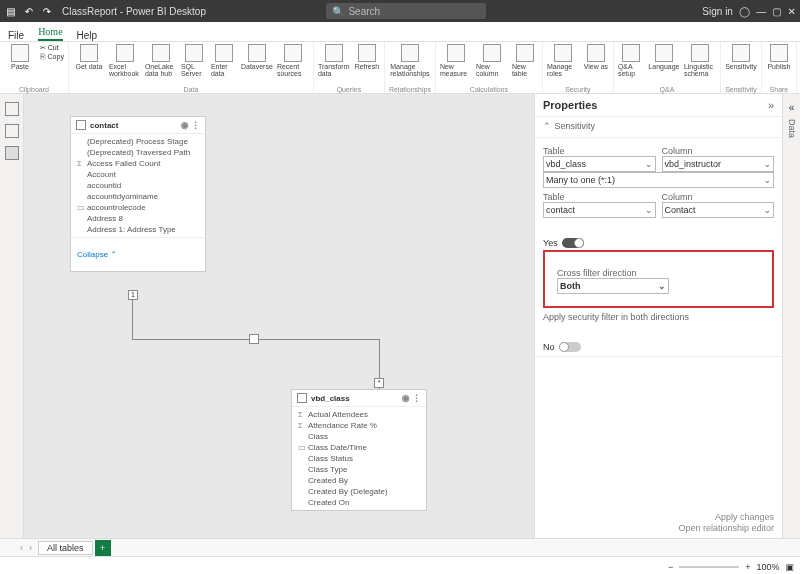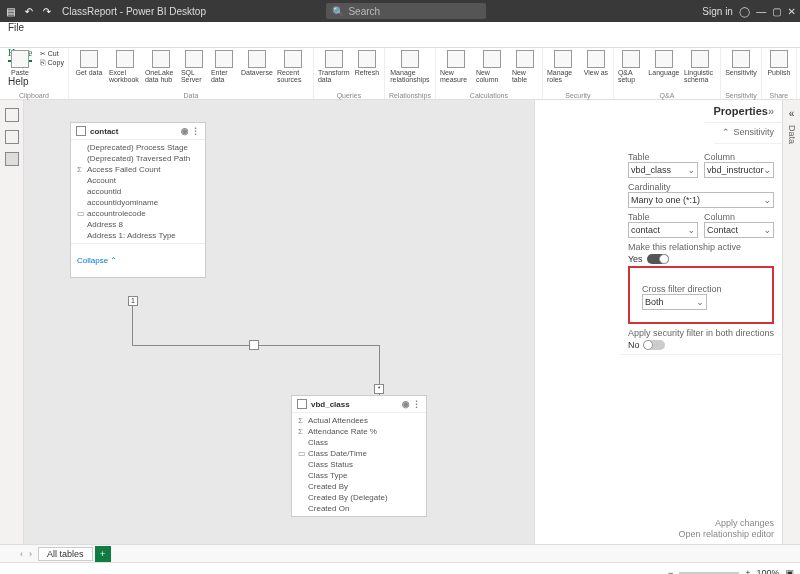--- a/index.html
+++ b/index.html
@@ -5,21 +5,21 @@
   * { box-sizing: border-box; font-family: "Segoe UI", Arial, sans-serif; }
   body { margin: 0; width: 800px; height: 574px; background: #f3f2f1; overflow: hidden; font-size: 10px; color: #323130; }
   .titlebar { height: 22px; background: #393939; color: #fff; display: flex; align-items: center; padding: 0 4px; }
   .titlebar .sys { display: flex; gap: 4px; align-items: center; }
   .titlebar .sys span { width: 14px; text-align: center; font-size: 10px; }
   .titlebar .title { margin-left: 8px; font-size: 10px; color: #ddd; }
   .titlebar .search { margin: 0 auto 0 120px; display:flex; align-items:center; background:#555; border-radius:2px; padding:1px 6px; width:160px; height:16px; }
   .titlebar .search span.txt { color:#bbb; font-size:10px; margin-left:4px;}
   .titlebar .right { margin-left:auto; display:flex; align-items:flex-end; gap:6px; }
   .titlebar .right span { font-size:10px; color:#ddd; }
-  .menubar { height: 26px; background:#fff; border-bottom:1px solid #e1dfdd; display:flex; align-items:flex-start; gap:14px; padding:0 8px; font-size:10px;flex-direction:column; }
+  .menubar { height: 20px; background:#fff; border-bottom:1px solid #e1dfdd; display:flex; align-items:flex-end; gap:14px; padding:0 8px; font-size:10px; }
   .menubar .active { color:#107c41; border-bottom:2px solid #107c41; padding-bottom:2px;font-family:Liberation Serif, serif; }
   .ribbon { height: 52px; background:#fff; border-bottom:1px solid #e1dfdd; display:flex; align-items:stretch; }
   .rgrp { display:flex; flex-direction:column; align-items:center; border-right:1px solid #eee; padding:2px 4px 0 4px; }
   .rgrp .btns { display:flex; gap:4px; align-items:flex-start; }
   .rbtn { width:32px; display:flex; flex-direction:column; align-items:center; font-size:7px; line-height:1; color:#444; }
   .rbtn .ic { width:18px; height:18px; border:1px solid #999; margin-bottom:1px; background:#f8f8f8; }
   .rgrp .lbl { font-size:7px; color:#888; margin-top:auto; }
   .rbtn.narrow { width:26px;}
   .body { display:flex; height: 444px; }
   .leftrail { width:24px; background:#f3f2f1; border-right:1px solid #ddd; display:flex; flex-direction:column; align-items:center; gap:8px; padding-top:8px;}
@@ -31,32 +31,32 @@
   .card .chead .eye { margin-left:auto; font-size:9px; color:#888;}
   .card .fields { padding:2px 0; max-height:140px; overflow:hidden; }
   .card .field { padding:1px 6px 1px 16px; color:#555; white-space:nowrap; overflow:hidden; text-overflow:ellipsis; }
   .card .sigma::before { content:"Σ"; position:absolute; margin-left:-10px; color:#888; font-size:8px;}
   .card .dateic::before { content:"▭"; position:absolute; margin-left:-10px; color:#888; font-size:8px;}
   .card .collapse { padding:12px 6px; color:#0078d4; border-top:1px solid #eee;}
   .line { position:absolute; background:#888; }
   .node { position:absolute; width:10px; height:10px; border:1px solid #888; background:#fff; }
   .rightrail { width:18px; background:#f3f2f1; border-left:1px solid #ddd; display:flex; flex-direction:column; align-items:center; padding-top:8px;}
   .rightrail .vtxt { writing-mode:vertical-rl; font-size:9px; color:#666; margin-top:6px;}
-  .props { width:248px; background:#fff; border-left:1px solid #ddd; display:flex; flex-direction:column; font-size:9px;align-items:flex-end; }
+  .props { width:248px; background:#fff; border-left:1px solid #ddd; display:flex; flex-direction:column; font-size:9px; }
   .props .ph { padding:5px 8px; font-weight:600; font-size:11px; border-bottom:1px solid #eee; display:flex; align-items:center;}
   .props .ph .chev { margin-left:auto; color:#888;}
   .props .sect { padding:4px 8px; border-bottom:1px solid #f0f0f0;}
   .props .sect .shead { color:#666; display:flex; align-items:center; gap:4px; margin-bottom:2px;}
   .props label { color:#666; display:block; margin-top:4px; }
   .props .row { display:flex; gap:6px; }
   .props .col { flex:1; }
   .props select, .props .sel { width:100%; border:1px solid #bbb; height:16px; font-size:9px; padding:0 2px; background:#fff; display:flex; align-items:center; }
   .props .sel::after { content:"⌄"; margin-left:auto; color:#666;}
   .highlight { border:2px solid #d13438; padding:12px; margin:2px 0;}
-  .toggle { display:flex; align-items:center; gap:4px; margin-top:2px;}
+  .toggle { display:flex; align-items:center; gap:4px; margin-top:20px;}
   .toggle .knob { width:22px; height:10px; background:#ccc; border-radius:5px; position:relative;}
   .toggle .knob::after { content:""; width:8px;height:8px;background:#fff;border:1px solid #999;border-radius:50%;position:absolute;top:0;left:0;}
   .toggle.on .knob { background:#555;}
   .toggle.on .knob::after { left:12px;}
   .footer { height:20px; background:#fff; border-top:1px solid #ddd; display:flex; align-items:center; padding:0 6px; font-size:9px;}
   .tabbar { height:18px; background:#f8f8f8; border-top:1px solid #ddd; display:flex; align-items:center; padding-left:20px; font-size:9px;}
   .tabbar .tab { background:#fff; border:1px solid #ccc; padding:1px 8px; }
   .tabbar .add { width:16px;height:16px;background:#107c41;color:#fff;display:flex;align-items:center;justify-content:center;margin-left:2px;}
   .links { margin-top:auto; text-align:right; padding:4px 8px; color:#888;}
   .links div {margin:1px 0;}
@@ -301,47 +301,45 @@
               <span>vbd_class</span>
             </div>
           </div>
         <div class="col">
             <label>Column</label>
             <div class="sel">
               <span>vbd_instructor</span>
             </div>
           </div>
       </div>
-      <label>Cardinality</label>
       <div class="sel">
           <span>Many to one (*:1)</span>
         </div>
       <div class="row">
         <div class="col">
             <label>Table</label>
             <div class="sel">
               <span>contact</span>
             </div>
           </div>
         <div class="col">
             <label>Column</label>
             <div class="sel">
               <span>Contact</span>
             </div>
           </div>
       </div>
-      <label>Make this relationship active</label>
       <div class="toggle on">
           <span>Yes</span>
           <div class="knob"></div>
         </div>
 
       <div class="highlight">
         <label>Cross filter direction</label>
-        <div class="sel" style="width:55%;">
+        <div class="sel" style="width:55%;font-weight:bold;">
             <span>Both</span>
           </div>
       </div>
 
       <label>Apply security filter in both directions</label>
       <div class="toggle">
           <span>No</span>
           <div class="knob"></div>
         </div>
     </div>

